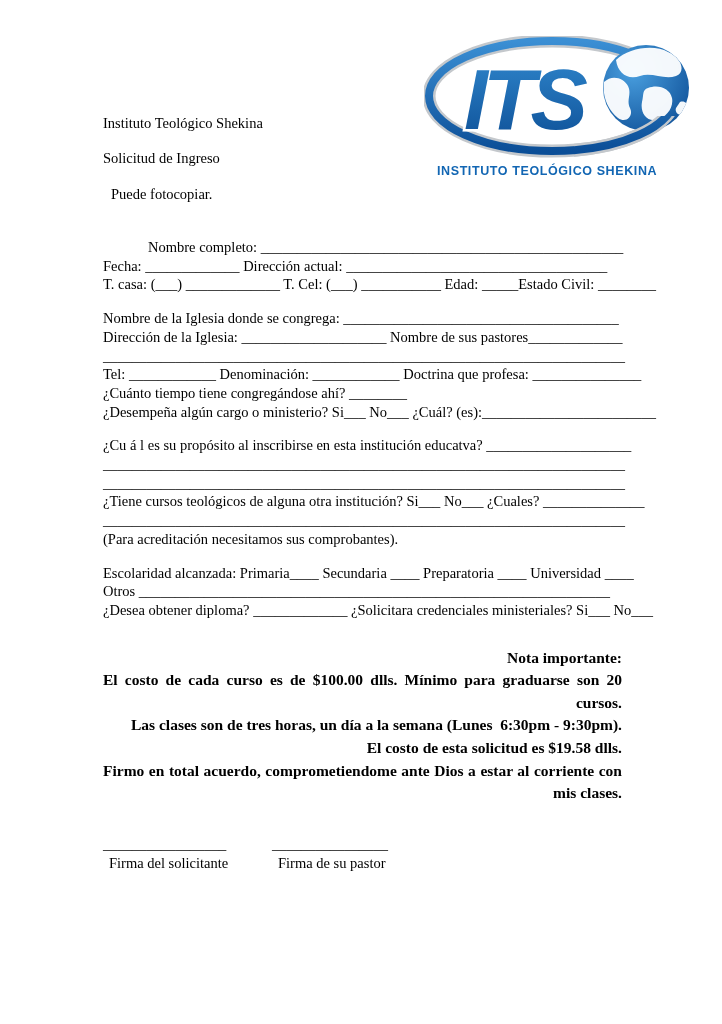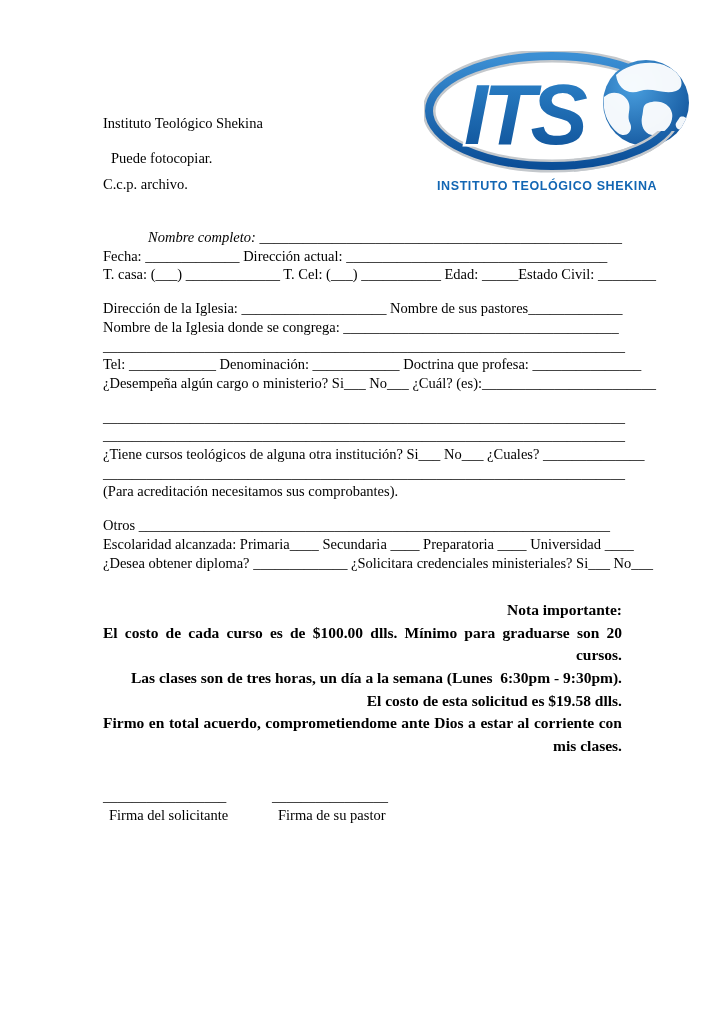--- a/index.html
+++ b/index.html
@@ -11,32 +11,32 @@
   .content { position:absolute; left:103px; top:0; width:519px; }
 
   
   .header { padding-top:114px; font-size:14.5px; line-height:18px; }
   .h-org   { margin:0 0 17px 0; }
   .h-title { margin:0 0 18px 0; }
   .h-copy  { margin:8px; }
   .h-ccp   { margin:0; }
 
   
-  .logo-box { position:absolute; left:424px; top:51px; width:292px; }
+  .logo-box { position:absolute; left:424px; top:36px; width:292px; }
   .logo-caption {
     font-family:"Liberation Sans", sans-serif; font-weight:bold;
     color:#1266b3; font-size:12.5px; letter-spacing:0.6px;
     padding-left:13px; margin-top:2px; white-space:nowrap;
   }
 
   
   .form { margin-top:35px; font-size:14.5px; }
   .form-section { margin:0 0 15px 0; }
   .form-line { line-height:18.7px; white-space:pre; }
-  .form-line.indent { padding-left:45px;font-style:italic; }
+  .form-line.indent { padding-left:45px; }
 
   
   .note {
     margin-top:27px; font-weight:bold; font-size:15.5px; line-height:22.6px;
     width:519px;
   }
   .note-line { white-space:pre-wrap;text-align:right; }
   .note-line.stretch { white-space:normal; text-align:justify; text-align-last:justify;font-family:Liberation Serif, serif; }
 
   
@@ -96,51 +96,53 @@
         <ellipse cx="128" cy="60" rx="123" ry="55" fill="none" stroke="url(#ringGrad)" stroke-width="8"></ellipse>
       </g>
     </svg>
     <div class="logo-caption">INSTITUTO TEOLÓGICO SHEKINA</div>
   </div>
 
   <div class="content">
 
     <div class="header">
       <p class="h-org">Instituto Teológico Shekina</p>
+      <p class="h-title">Solicitud de Ingreso</p>
       <p class="h-copy">Puede fotocopiar.</p>
-      <p class="h-ccp">C.c.p. archivo.</p>
     </div>
 
     <div class="form">
 
       <div class="form-section">
         <div class="form-line indent">Nombre completo: __________________________________________________</div>
         <div class="form-line">Fecha: _____________ Dirección actual: ____________________________________</div>
         <div class="form-line">T. casa: (___) _____________ T. Cel: (___) ___________ Edad: _____Estado Civil: ________</div>
       </div>
 
       <div class="form-section">
+        <div class="form-line">Nombre de la Iglesia donde se congrega: ______________________________________</div>
         <div class="form-line">Dirección de la Iglesia: ____________________ Nombre de sus pastores_____________</div>
-        <div class="form-line">Nombre de la Iglesia donde se congrega: ______________________________________</div>
         <div class="form-line">________________________________________________________________________</div>
         <div class="form-line">Tel: ____________ Denominación: ____________ Doctrina que profesa: _______________</div>
+        <div class="form-line">¿Cuánto tiempo tiene congregándose ahí? ________</div>
         <div class="form-line">¿Desempeña algún cargo o ministerio? Si___ No___ ¿Cuál? (es):________________________</div>
       </div>
 
       <div class="form-section">
+        <div class="form-line">¿Cu á l es su propósito al inscribirse en esta institución educatva? ____________________</div>
         <div class="form-line">________________________________________________________________________</div>
         <div class="form-line">________________________________________________________________________</div>
         <div class="form-line">¿Tiene cursos teológicos de alguna otra institución? Si___ No___ ¿Cuales? ______________</div>
         <div class="form-line">________________________________________________________________________</div>
         <div class="form-line">(Para acreditación necesitamos sus comprobantes).</div>
       </div>
 
       <div class="form-section">
+        <div class="form-line">Escolaridad alcanzada: Primaria____ Secundaria ____ Preparatoria ____ Universidad ____</div>
         <div class="form-line">Otros _________________________________________________________________</div>
-        <div class="form-line">Escolaridad alcanzada: Primaria____ Secundaria ____ Preparatoria ____ Universidad ____</div>
         <div class="form-line">¿Desea obtener diploma? _____________ ¿Solicitara credenciales ministeriales? Si___ No___</div>
       </div>
     </div>
 
     <div class="note">
       <div class="note-line">Nota importante:</div>
       <div class="note-line stretch">El costo de cada curso es de $100.00 dlls. Mínimo para graduarse son 20</div>
       <div class="note-line">cursos.</div>
       <div class="note-line">Las clases son de tres horas, un día a la semana (Lunes  6:30pm - 9:30pm).</div>
       <div class="note-line">El costo de esta solicitud es $19.58 dlls.</div>

